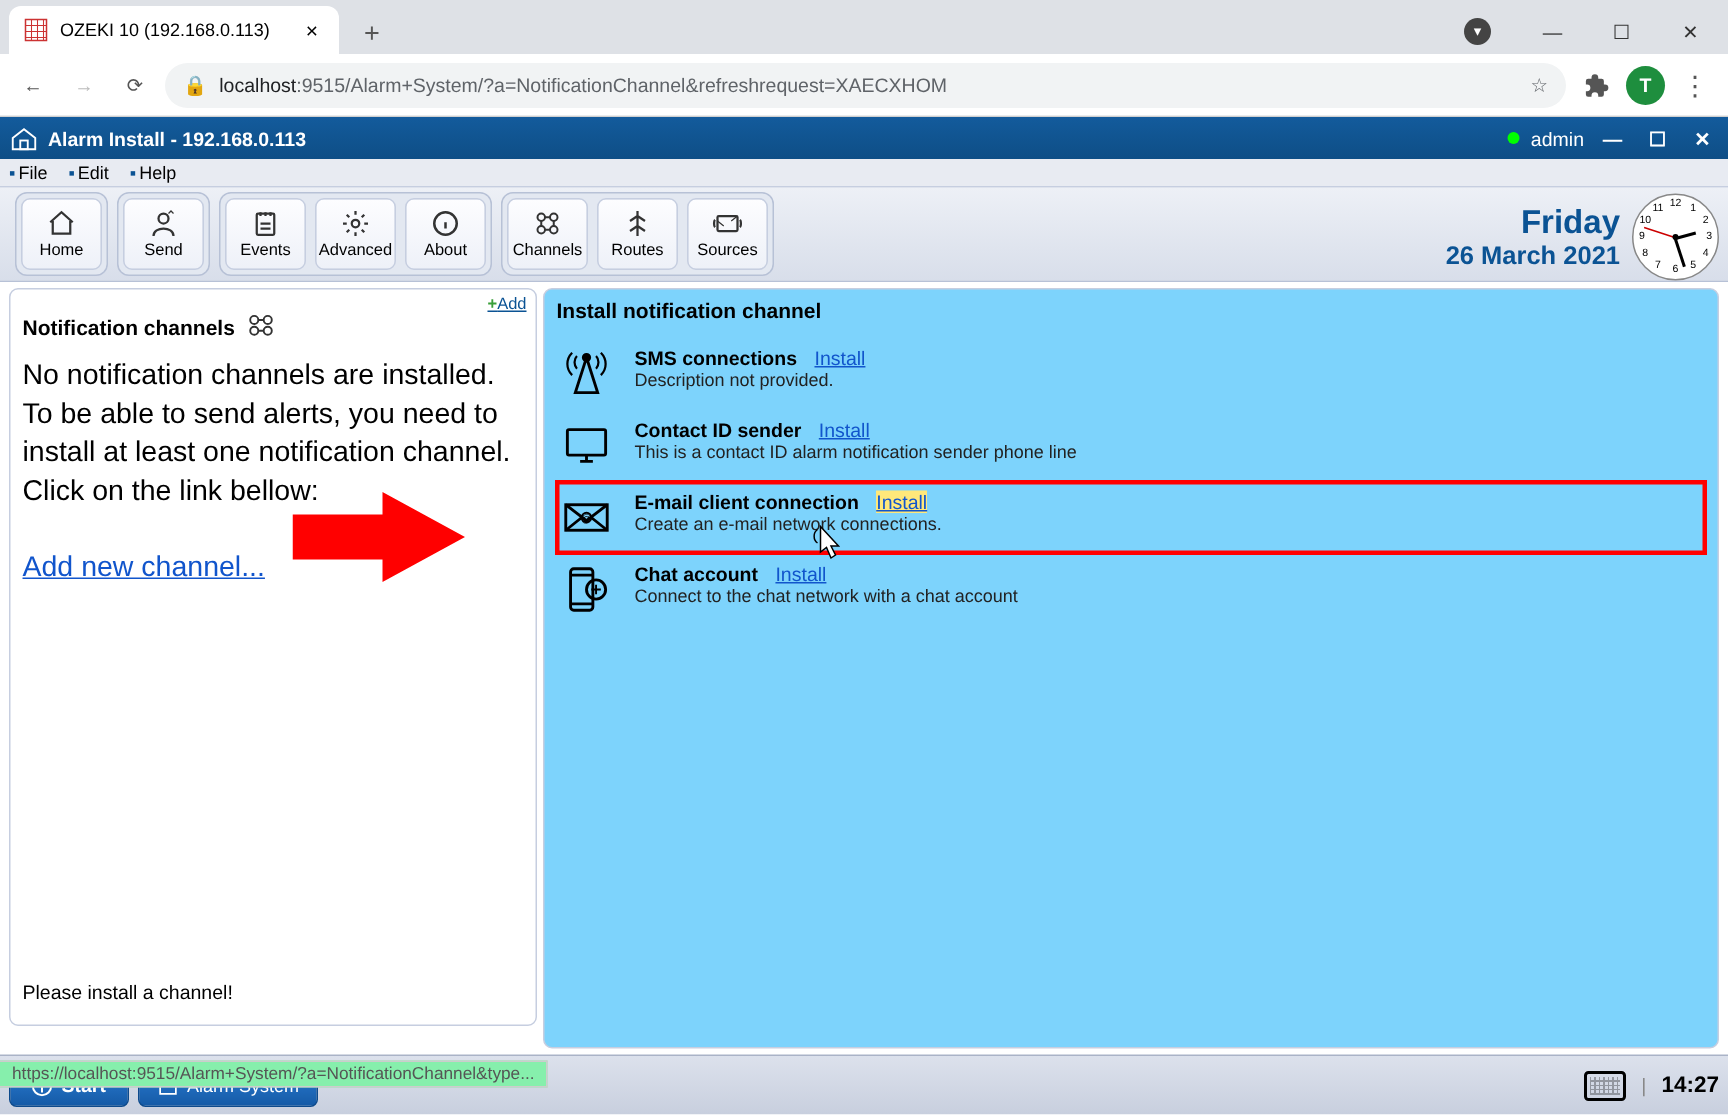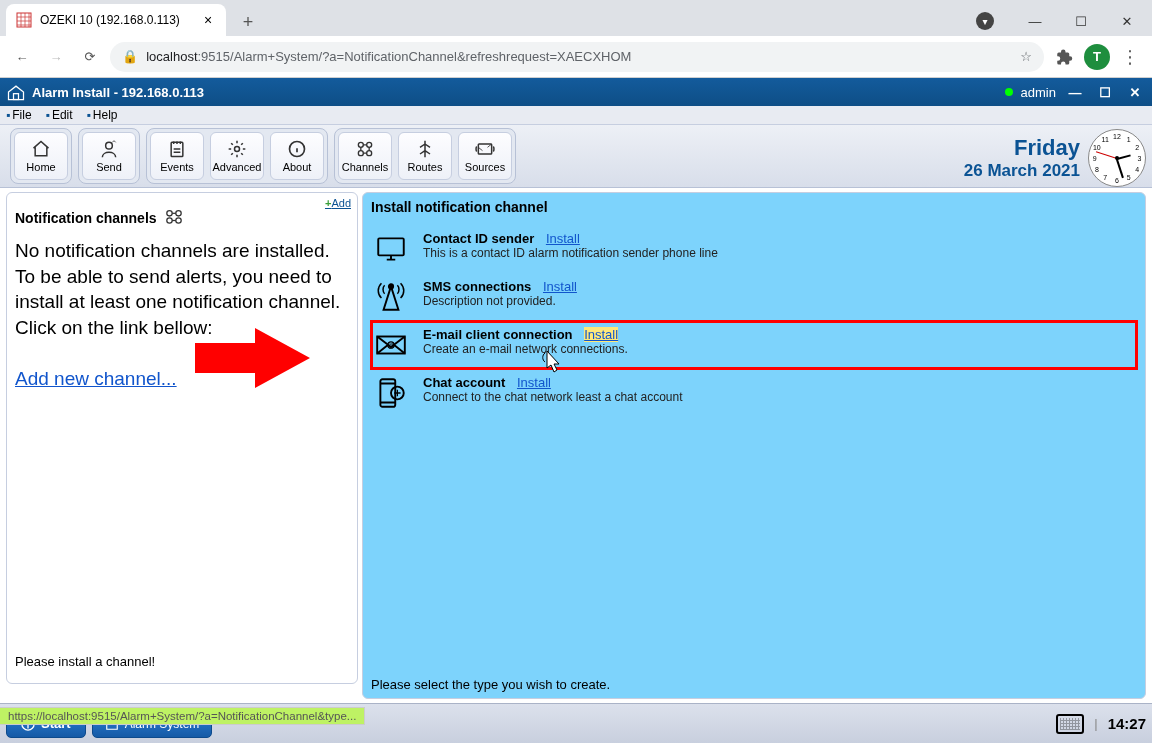--- a/index.html
+++ b/index.html
@@ -83,21 +83,21 @@
   
   .taskbar { position:absolute; left:0; right:0; bottom:0; height:40px; background:linear-gradient(#dce1ec,#c8cfde); border-top:1px solid #aab3c7; display:flex; align-items:center; padding:0 6px; gap:6px; }
   .start-btn { height:28px; padding:0 14px; background:linear-gradient(#2d7fd6,#155aa6); color:#fff; border-radius:5px; font-weight:bold; display:flex; align-items:center; gap:6px; cursor:pointer; border:1px solid #0d4a8c; }
   .task-item { height:28px; padding:0 12px; background:linear-gradient(#2d7fd6,#155aa6); color:#fff; border:1px solid #0d4a8c; border-radius:5px; display:flex; align-items:center; gap:6px; font-size:12px; cursor:pointer; }
   .task-right { margin-left:auto; display:flex; align-items:center; gap:10px; }
   .task-time { font-weight:bold; font-size:15px; }
   .kbd-icon { width:28px; height:20px; border:2px solid #000; border-radius:3px; position:relative; display:inline-block; }
   .kbd-icon::before { content:""; position:absolute; inset:2px; background:repeating-linear-gradient(90deg,#000 0 1px,transparent 1px 3px), repeating-linear-gradient(0deg,#000 0 1px,transparent 1px 3px); opacity:.3; }
 
   
-  .status-url { position:absolute; bottom:18px; left:0; background:#bef264; border:1px solid #ccc; border-left:none; padding:2px 8px; font-size:11.5px; color:#555; z-index:5; }
+  .status-url { position:absolute; bottom:18px; left:0; background:#86efac; border:1px solid #ccc; border-left:none; padding:2px 8px; font-size:11.5px; color:#555; z-index:5; }
 
   
   .clock { width:58px; height:58px; border-radius:50%; background:#fff; border:1px solid #888; position:relative; }
   .clock .num { position:absolute; font-size:7px; transform:translate(-50%,-50%); }
   .clock .hand { position:absolute; left:50%; top:50%; transform-origin:0 50%; background:#000; height:1.5px; }
   .clock .hour { width:14px; transform:rotate(345deg); height:2px; }
   .clock .min  { width:20px; transform:rotate(72deg); }
   .clock .sec  { width:22px; transform:rotate(198deg); background:#c00; height:1px; }
   .clock .center { position:absolute; left:50%; top:50%; width:4px; height:4px; background:#000; border-radius:50%; transform:translate(-50%,-50%); }
 </style>
@@ -288,43 +288,43 @@
     </div>
     <div class="sidebar-footer">Please install a channel!</div>
   </div>
 
   <div class="main-panel">
     <div class="main-head">Install notification channel</div>
 
     <div class="channel-row">
       <div class="icon">
         <svg viewBox="0 0 32 32">
+            <path d="M16 6l-7 22h14z"></path>
+            <circle cx="16" cy="6" r="2" fill="#000"></circle>
+            <path d="M10 5c-2 2-2 6 0 8M22 5c2 2 2 6 0 8M7 3c-4 4-4 10 0 14M25 3c4 4 4 10 0 14" stroke-width="1.4"></path>
+          </svg>
+      </div>
+      <div class="channel-text">
+        <span class="name">SMS connections</span>
+        <a>Install</a>
+        <div class="desc">Description not provided.</div>
+      </div>
+    </div>
+
+    <div class="channel-row">
+      <div class="icon">
+        <svg viewBox="0 0 32 32">
             <rect x="4" y="6" width="24" height="16" rx="1"></rect>
             <path d="M12 26h8M16 22v4"></path>
           </svg>
       </div>
       <div class="channel-text">
         <span class="name">Contact ID sender</span>
         <a>Install</a>
         <div class="desc">This is a contact ID alarm notification sender phone line</div>
-      </div>
-    </div>
-
-    <div class="channel-row">
-      <div class="icon">
-        <svg viewBox="0 0 32 32">
-            <path d="M16 6l-7 22h14z"></path>
-            <circle cx="16" cy="6" r="2" fill="#000"></circle>
-            <path d="M10 5c-2 2-2 6 0 8M22 5c2 2 2 6 0 8M7 3c-4 4-4 10 0 14M25 3c4 4 4 10 0 14" stroke-width="1.4"></path>
-          </svg>
-      </div>
-      <div class="channel-text">
-        <span class="name">SMS connections</span>
-        <a>Install</a>
-        <div class="desc">Description not provided.</div>
       </div>
     </div>
 
     <div class="channel-row highlighted">
       <div class="icon">
         <svg viewBox="0 0 32 32">
             <rect x="3" y="8" width="26" height="16"></rect>
             <path d="M3 8l13 10L29 8M3 24l10-8M29 24l-10-8"></path>
             <circle cx="16" cy="16" r="3" stroke-width="1.2"></circle>
             <text x="16" y="19" font-size="7" text-anchor="middle" fill="#000" stroke="none">@</text>
@@ -342,25 +342,24 @@
         <svg viewBox="0 0 32 32">
             <rect x="6" y="3" width="14" height="26" rx="2"></rect>
             <path d="M6 7h14M6 25h14"></path>
             <circle cx="22" cy="16" r="6"></circle>
             <path d="M19 16h6M22 13v6" stroke-width="1.2"></path>
           </svg>
       </div>
       <div class="channel-text">
         <span class="name">Chat account</span>
         <a>Install</a>
-        <div class="desc">Connect to the chat network least a chat account</div>
-      </div>
-    </div>
-
-    <div class="main-footer">Please select the type you wish to create.</div>
+        <div class="desc">Connect to the chat network with a chat account</div>
+      </div>
+    </div>
+
   </div>
 </div>
 
 <svg class="red-arrow" width="120" height="70">
   <polygon points="0,15 60,15 60,0 115,30 60,60 60,45 0,45" fill="#f00"></polygon>
 </svg>
 
 <svg class="cursor-overlay" width="22" height="26">
   <path d="M6 1 L6 18 L10 15 L13 22 L16 20 L13 14 L18 14 Z" fill="#fff" stroke="#000" stroke-width="1"></path>
   <path d="M4 3 C1 5 1 10 4 12" fill="none" stroke="#000" stroke-width="1"></path>

